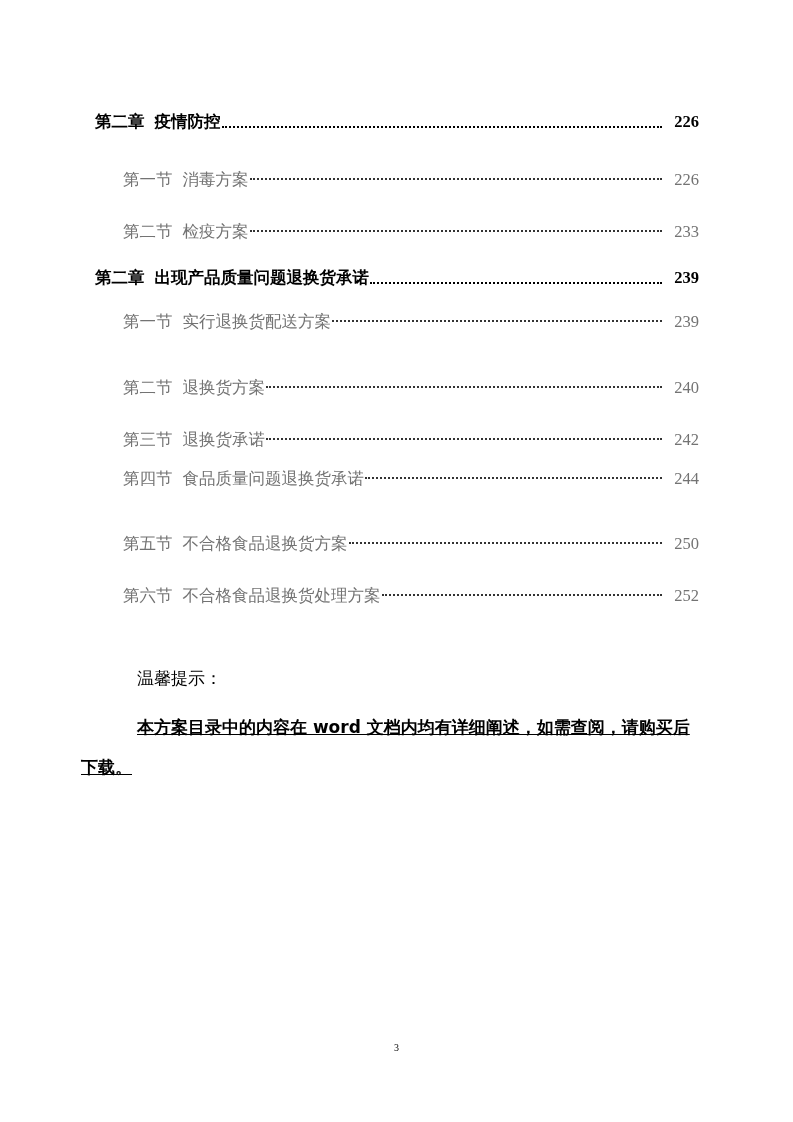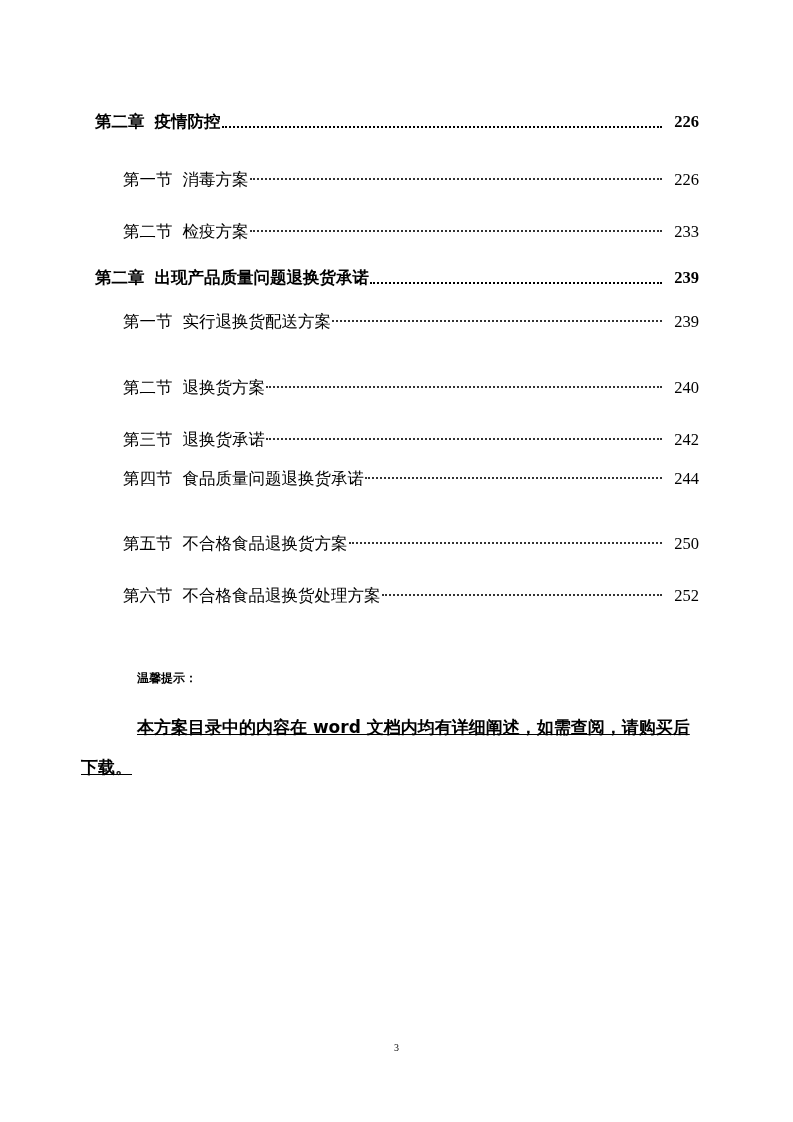--- a/index.html
+++ b/index.html
@@ -10,21 +10,21 @@
   }
   .toc-row {
     position: absolute;
     display: flex;
     align-items: baseline;
     font-size: 16.5px;
     line-height: 22px;
     white-space: nowrap;
   }
   .toc-row.chapter { left: 95px; width: 604px; font-weight: bold; align-items: flex-end; }
-  .toc-row.section { left: 123px; width: 576px; font-weight: normal; color: #000000; }
+  .toc-row.section { left: 123px; width: 576px; font-weight: normal; color: #737373; }
   .toc-row .label { flex: 0 0 auto; }
   .toc-row .num { margin-right: 10px; }
   .toc-row .leader {
     flex: 1 1 auto;
     overflow: hidden;
     margin: 0 1px;
     height: 22px;
     position: relative;
   }
   .toc-row .leader::before {
@@ -33,21 +33,21 @@
     border-bottom: 2px dotted #333;
   }
   .toc-row.chapter .leader::before { border-bottom: 2px dotted #000; }
   .toc-row .page {
     flex: 0 0 auto;
     font-family: Liberation Serif, serif;
     margin-left: 11px;
   }
   .tip-title {
     position: absolute; left: 137px; top: 667px;
-    font-size: 12px; font-weight: bold; line-height: 22px;
+    font-size: 17px; font-weight: normal; line-height: 22px;
   }
   .tip-body {
     position: absolute; left: 81px; top: 707px; width: 620px;
     font-size: 17px; font-weight: bold; line-height: 40px;
     text-indent: 56px;
     text-decoration: underline;
   }
   .page-number {
     position: absolute; left: 0; width: 793px; top: 1042px;
     text-align: center; font-size: 10px;

